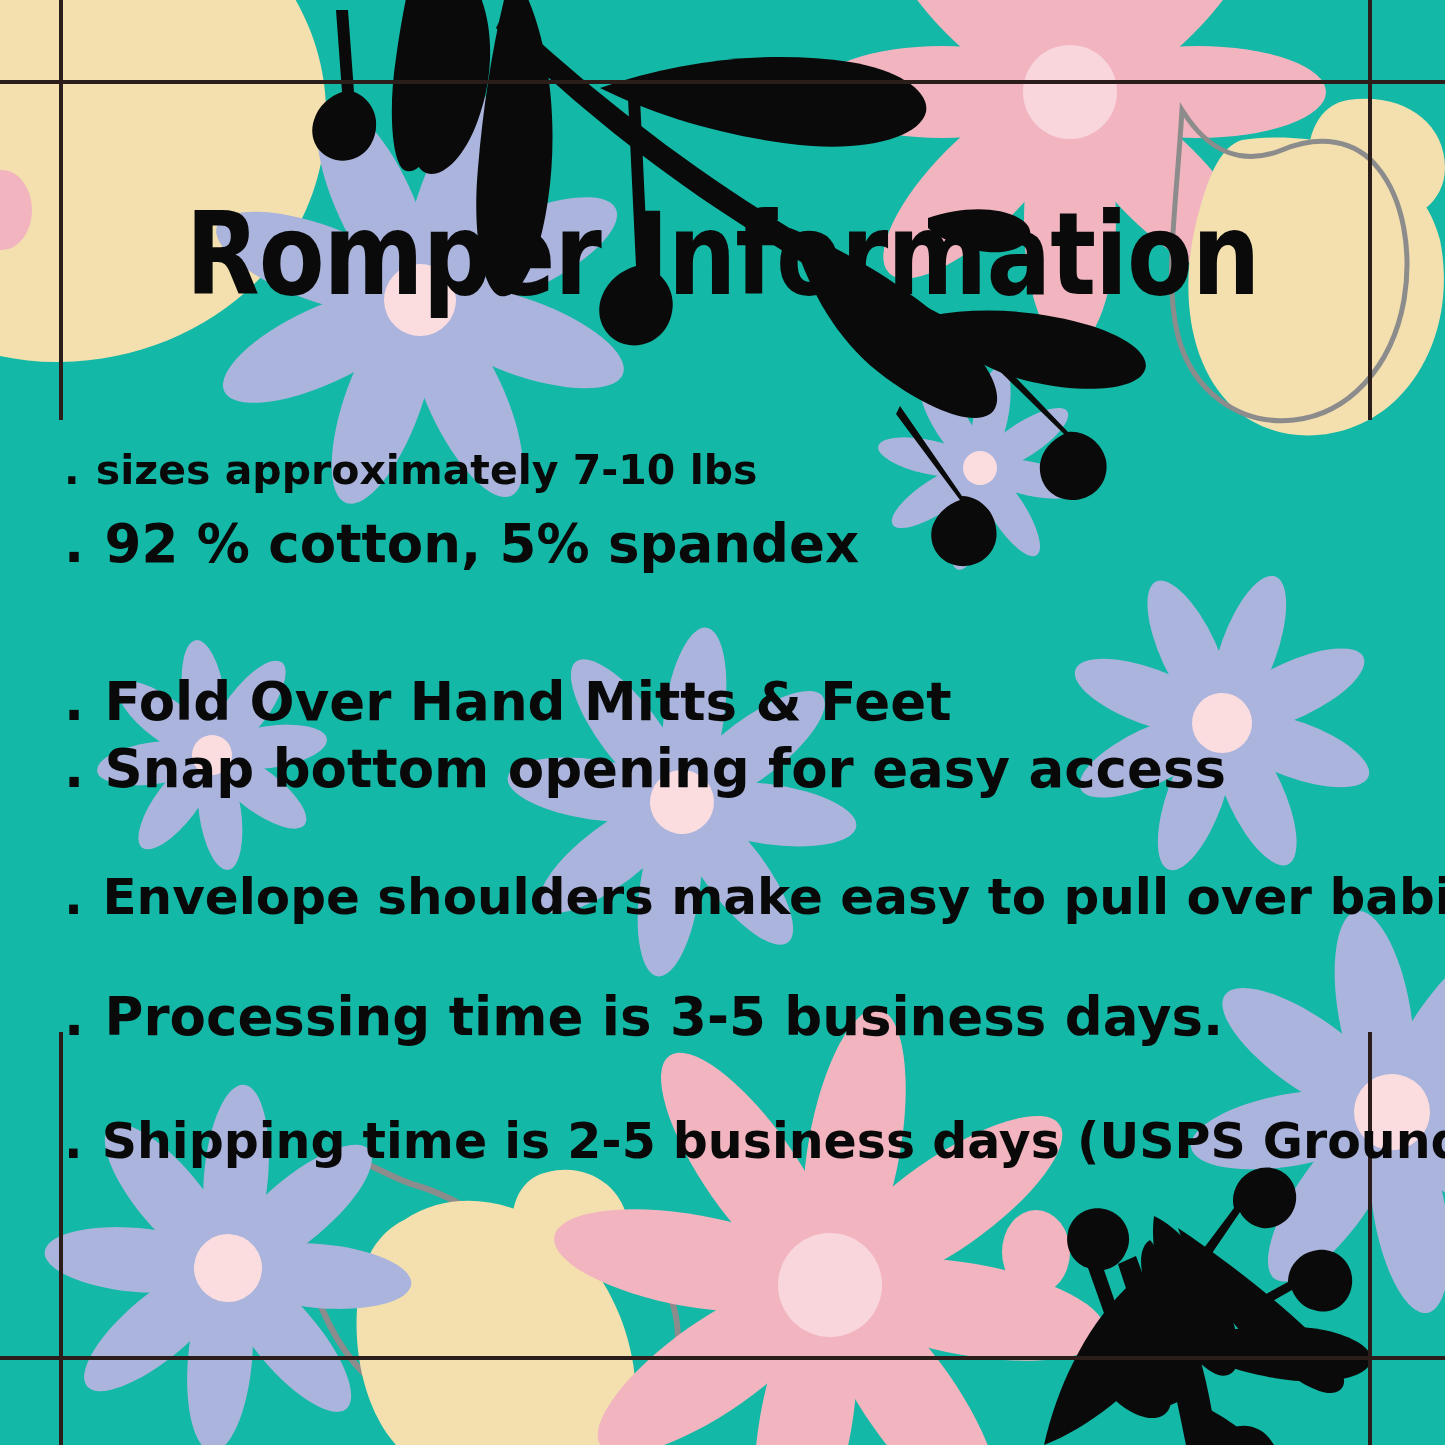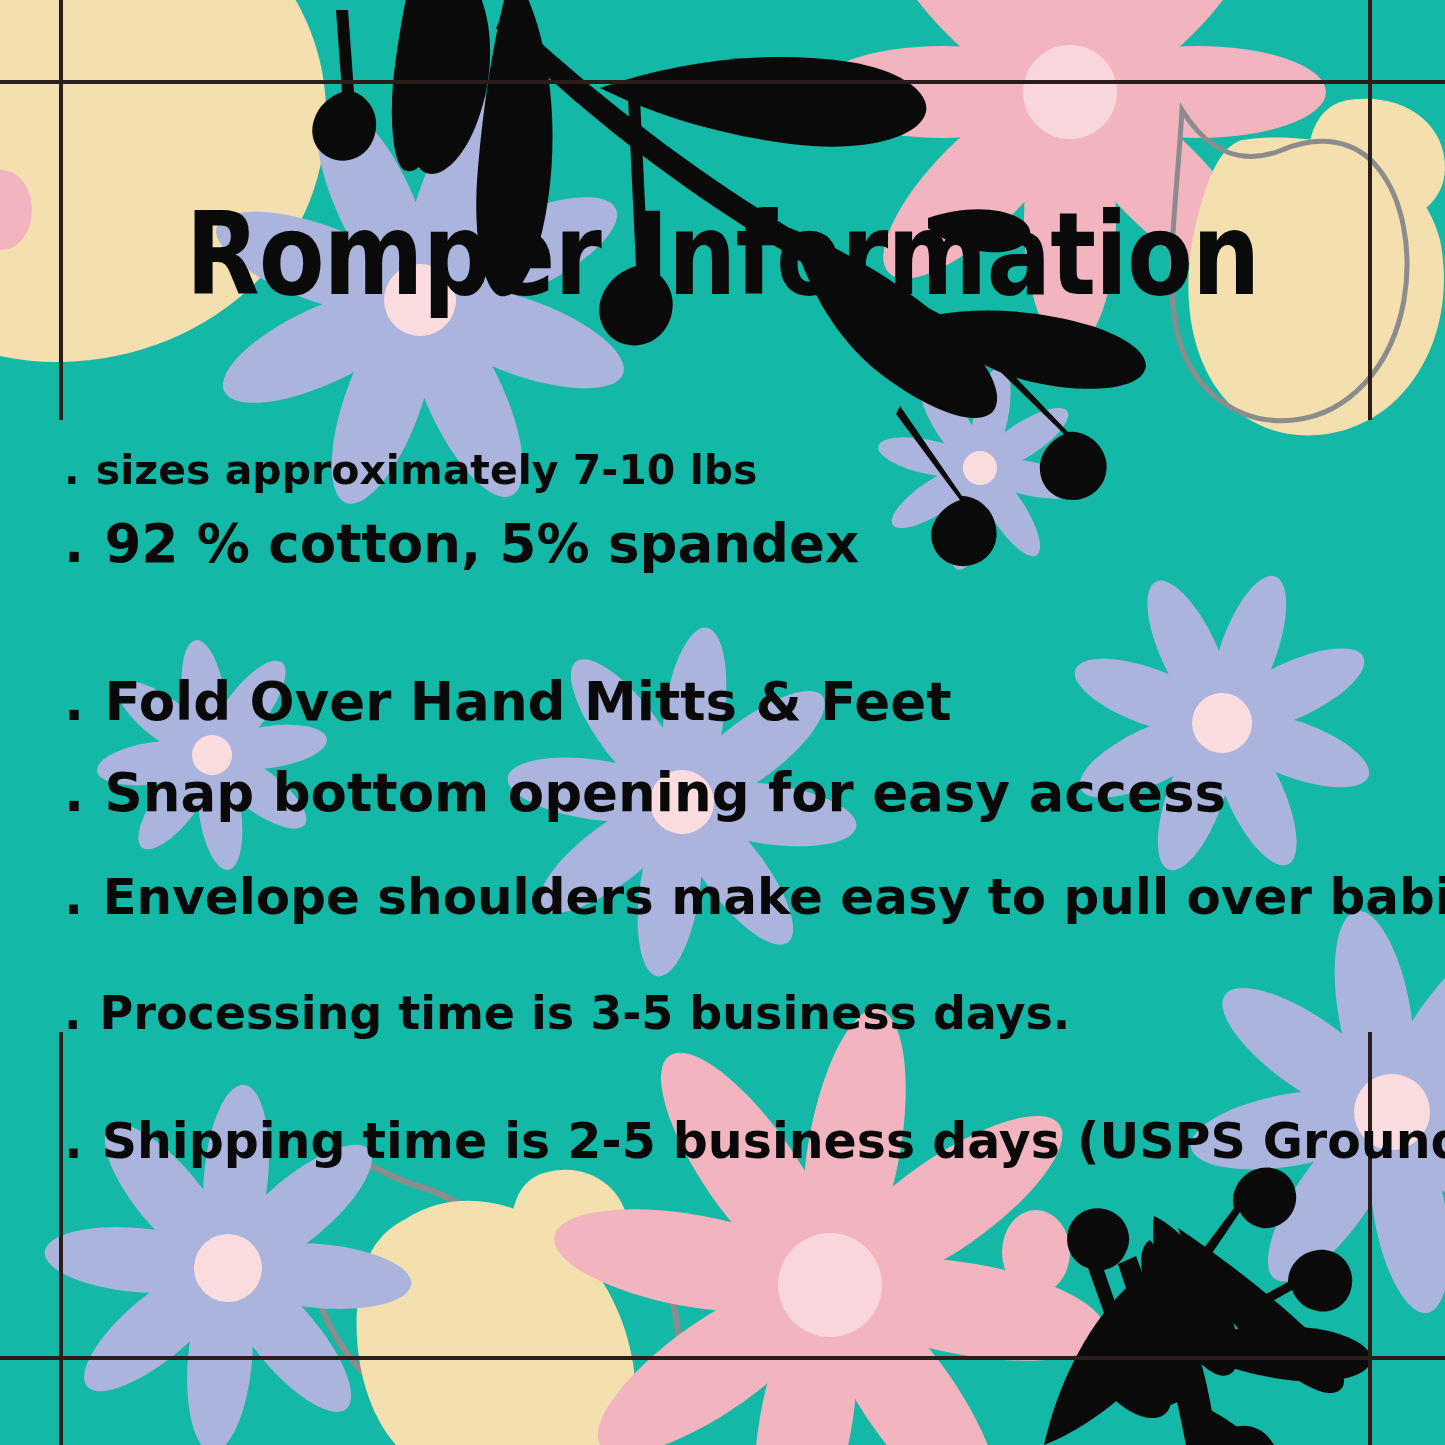--- a/index.html
+++ b/index.html
@@ -268,29 +268,29 @@
       <span>sizes approximately 7-10 lbs</span>
     </li>
     <li style="top:115px; font-size:53px;">
       <span class="bullet-dot">.</span>
       <span>92 % cotton, 5% spandex</span>
     </li>
     <li style="top:236px; font-size:53px;margin-top:37px;">
       <span class="bullet-dot">.</span>
       <span>Fold Over Hand Mitts  &amp;  Feet</span>
     </li>
-    <li style="top:364px; font-size:53px;">
+    <li style="top:340px; font-size:53px;">
       <span class="bullet-dot">.</span>
       <span>Snap bottom opening for easy access</span>
     </li>
     <li style="top:470px; font-size:50px;">
       <span class="bullet-dot">.</span>
       <span>Envelope shoulders make easy to pull over babies head</span>
     </li>
-    <li style="top:588px; font-size:46px;">
+    <li style="top:588px; font-size:53px;">
       <span class="bullet-dot">.</span>
       <span>Processing time is 3-5 business days.</span>
     </li>
     <li style="top:715px; font-size:49px;">
       <span class="bullet-dot">.</span>
       <span>Shipping time is 2-5 business days (USPS Ground Advantage)</span>
     </li>
   </ul>
 
 </div>

